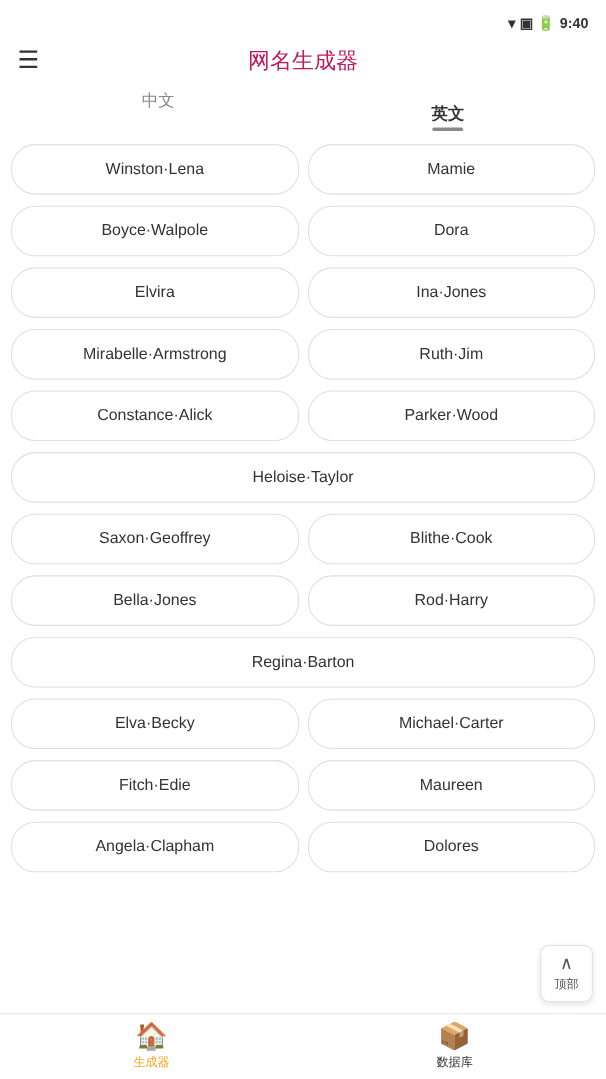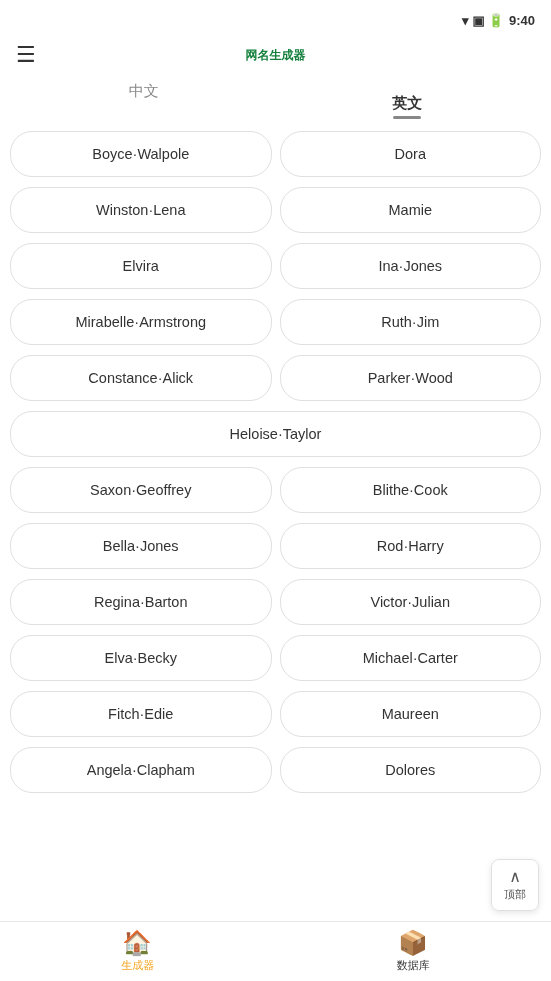--- a/index.html
+++ b/index.html
@@ -42,23 +42,23 @@
     .menu-icon {
       font-size: 22px;
       cursor: pointer;
       color: #333;
       line-height: 1;
     }
     .header-title {
       position: absolute;
       left: 50%;
       transform: translateX(-50%);
-      font-size: 12px;
-      font-weight: 700;
-      color: #15803d;
+      font-size: 20px;
+      font-weight: 400;
+      color: #be185d;
     }
 
     
     .column-headers {
       display: flex;
       padding: 4px 12px 8px;
       background: #fff;
     }
     .col-header {
       flex: 1;
@@ -199,28 +199,28 @@
   <span class="header-title">网名生成器</span>
 </div>
 
 <div class="column-headers">
   <div class="col-header">中文</div>
   <div class="col-header active">英文</div>
 </div>
 
 <div class="content">
 <div class="name-row">
+      <div class="name-card">Winston·Lena</div>
+      <div class="name-card">Mamie</div>
+    </div>
+    <div class="name-row">
       <div class="name-card">Boyce·Walpole</div>
       <div class="name-card">Dora</div>
     </div>
     <div class="name-row">
-      <div class="name-card">Winston·Lena</div>
-      <div class="name-card">Mamie</div>
-    </div>
-    <div class="name-row">
       <div class="name-card">Elvira</div>
       <div class="name-card">Ina·Jones</div>
     </div>
     <div class="name-row">
       <div class="name-card">Mirabelle·Armstrong</div>
       <div class="name-card">Ruth·Jim</div>
     </div>
     <div class="name-row">
       <div class="name-card">Constance·Alick</div>
       <div class="name-card">Parker·Wood</div>
@@ -231,21 +231,20 @@
     <div class="name-row">
       <div class="name-card">Saxon·Geoffrey</div>
       <div class="name-card">Blithe·Cook</div>
     </div>
     <div class="name-row">
       <div class="name-card">Bella·Jones</div>
       <div class="name-card">Rod·Harry</div>
     </div>
     <div class="name-row">
       <div class="name-card">Regina·Barton</div>
-      <div class="name-card">Victor·Julian</div>
     </div>
     <div class="name-row">
       <div class="name-card">Elva·Becky</div>
       <div class="name-card">Michael·Carter</div>
     </div>
     <div class="name-row">
       <div class="name-card">Fitch·Edie</div>
       <div class="name-card">Maureen</div>
     </div>
     <div class="name-row">

